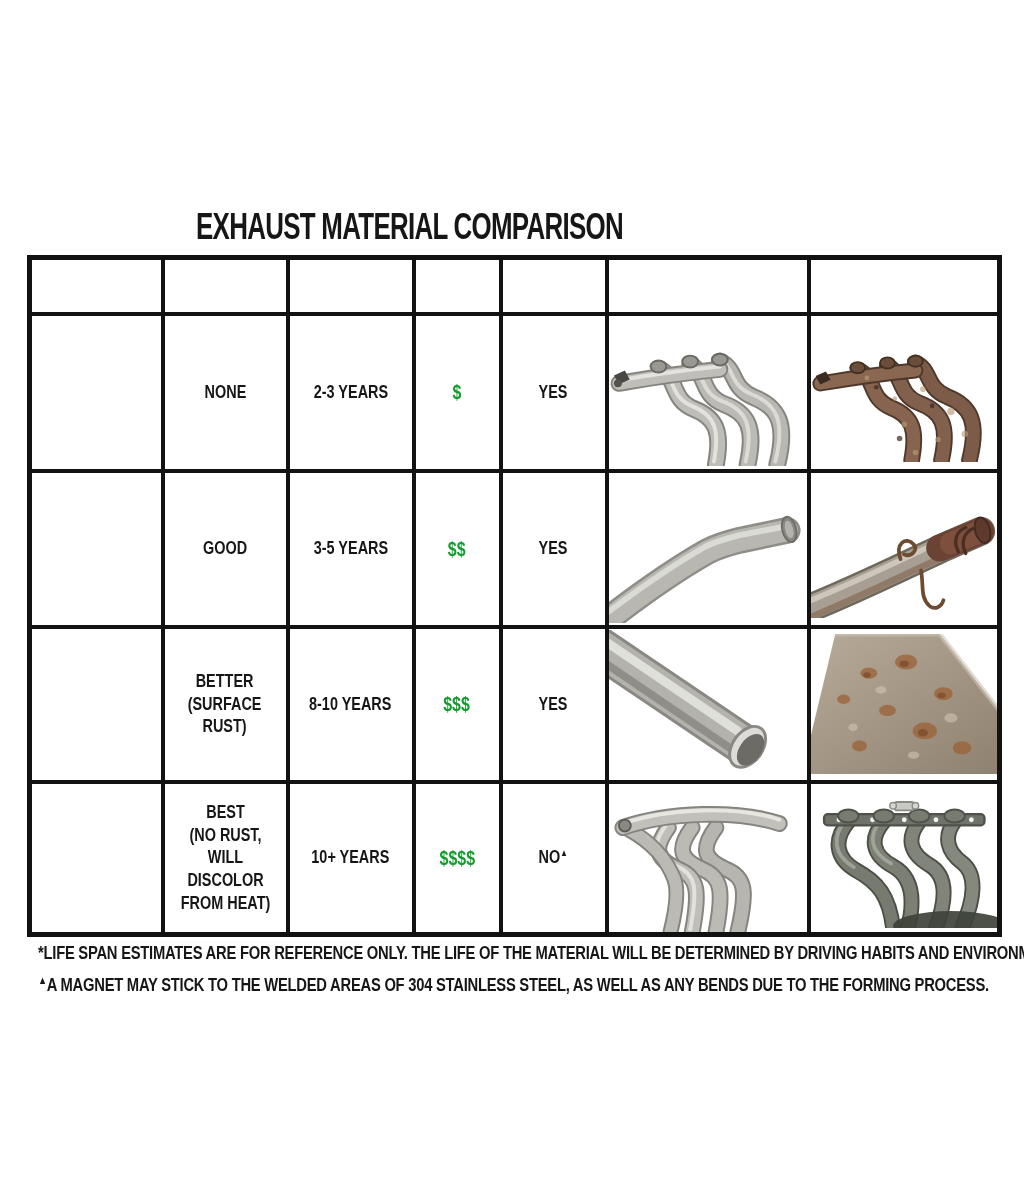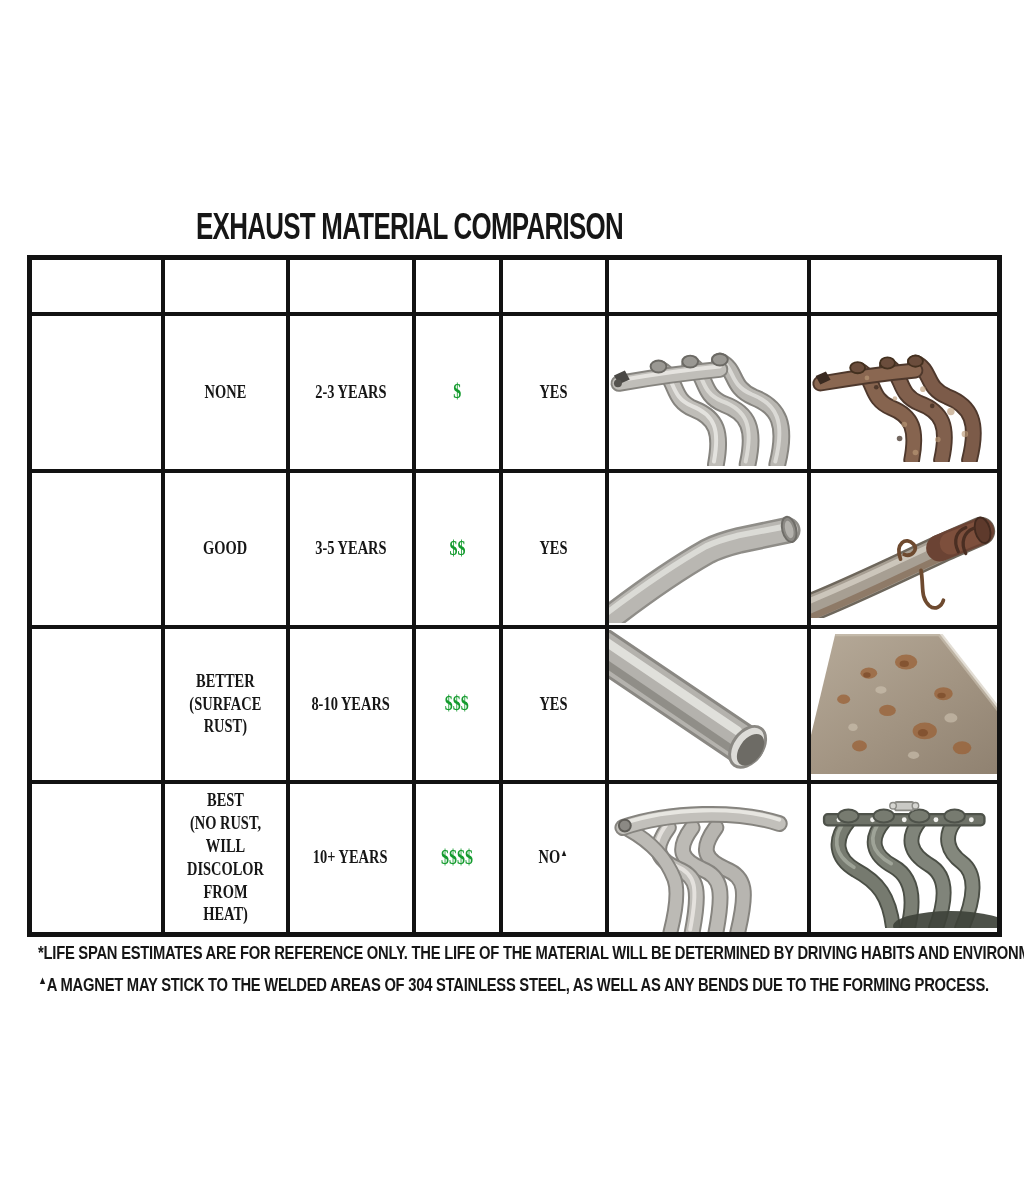--- a/index.html
+++ b/index.html
@@ -36,21 +36,21 @@
     background:#ffffff;overflow:hidden;
   }
   th.hdr{
     background:var(--header-bg);color:#ffffff;
     font-size:16px;font-weight:bold;line-height:1.2;height:56px;
   }
   td.mat{
     background:var(--material-bg);color:#ffffff;
     font-size:17px;font-weight:bold;line-height:1.3;
   }
-  td.val{font-size:19px;font-weight:bold;line-height:1.2;color:var(--text-dark);font-family:Liberation Serif, serif;}
+  td.val{font-size:19px;font-weight:bold;line-height:1.2;color:var(--text-dark);}
   td.cost{font-size:21px;font-weight:bold;color:var(--cost-green);}
   td.val sup{font-size:10px;vertical-align:super;}
   td.photo{padding:0;}
   td.photo svg{display:block;width:100%;height:100%;}
   .r1{height:157px;} .r2{height:156px;} .r3{height:155px;margin-top:41px;} .r4{height:150px;}
   .footnotes{
     position:absolute;left:38px;top:940px;width:980px;
     font-size:18px;font-weight:bold;line-height:27px;
     letter-spacing:-.3px;color:#161616;
     transform:scaleX(.82);transform-origin:left center;

